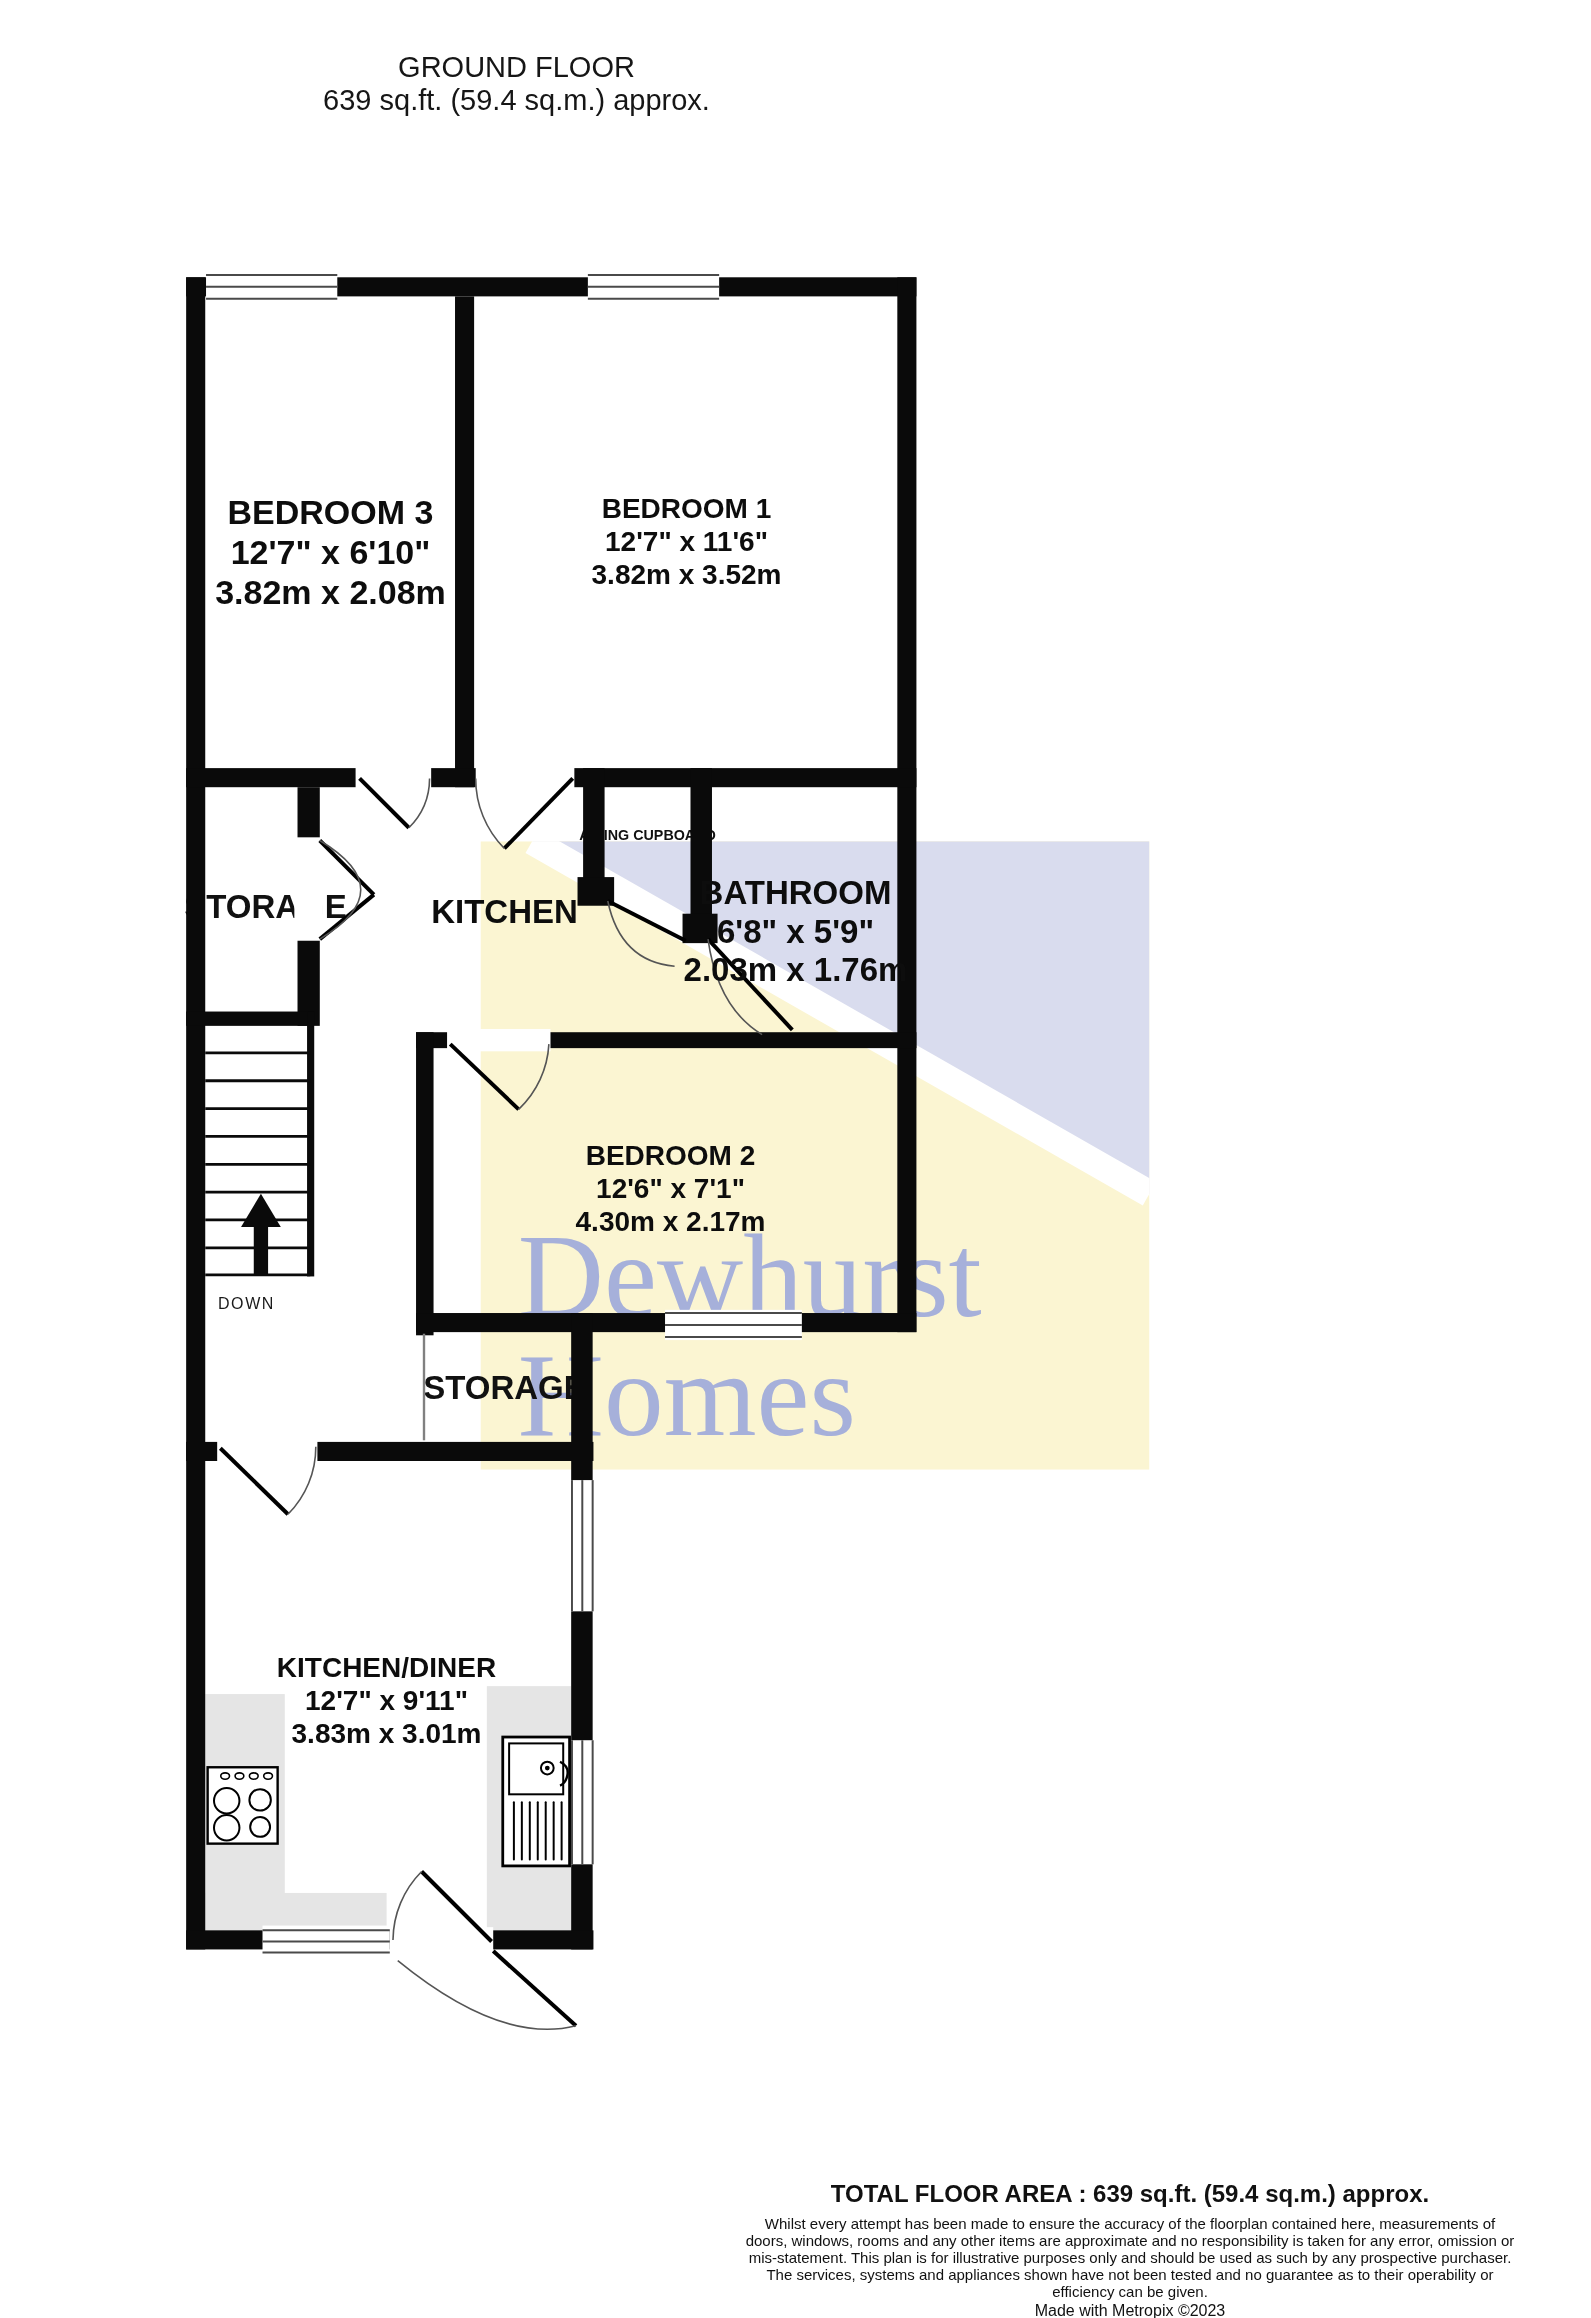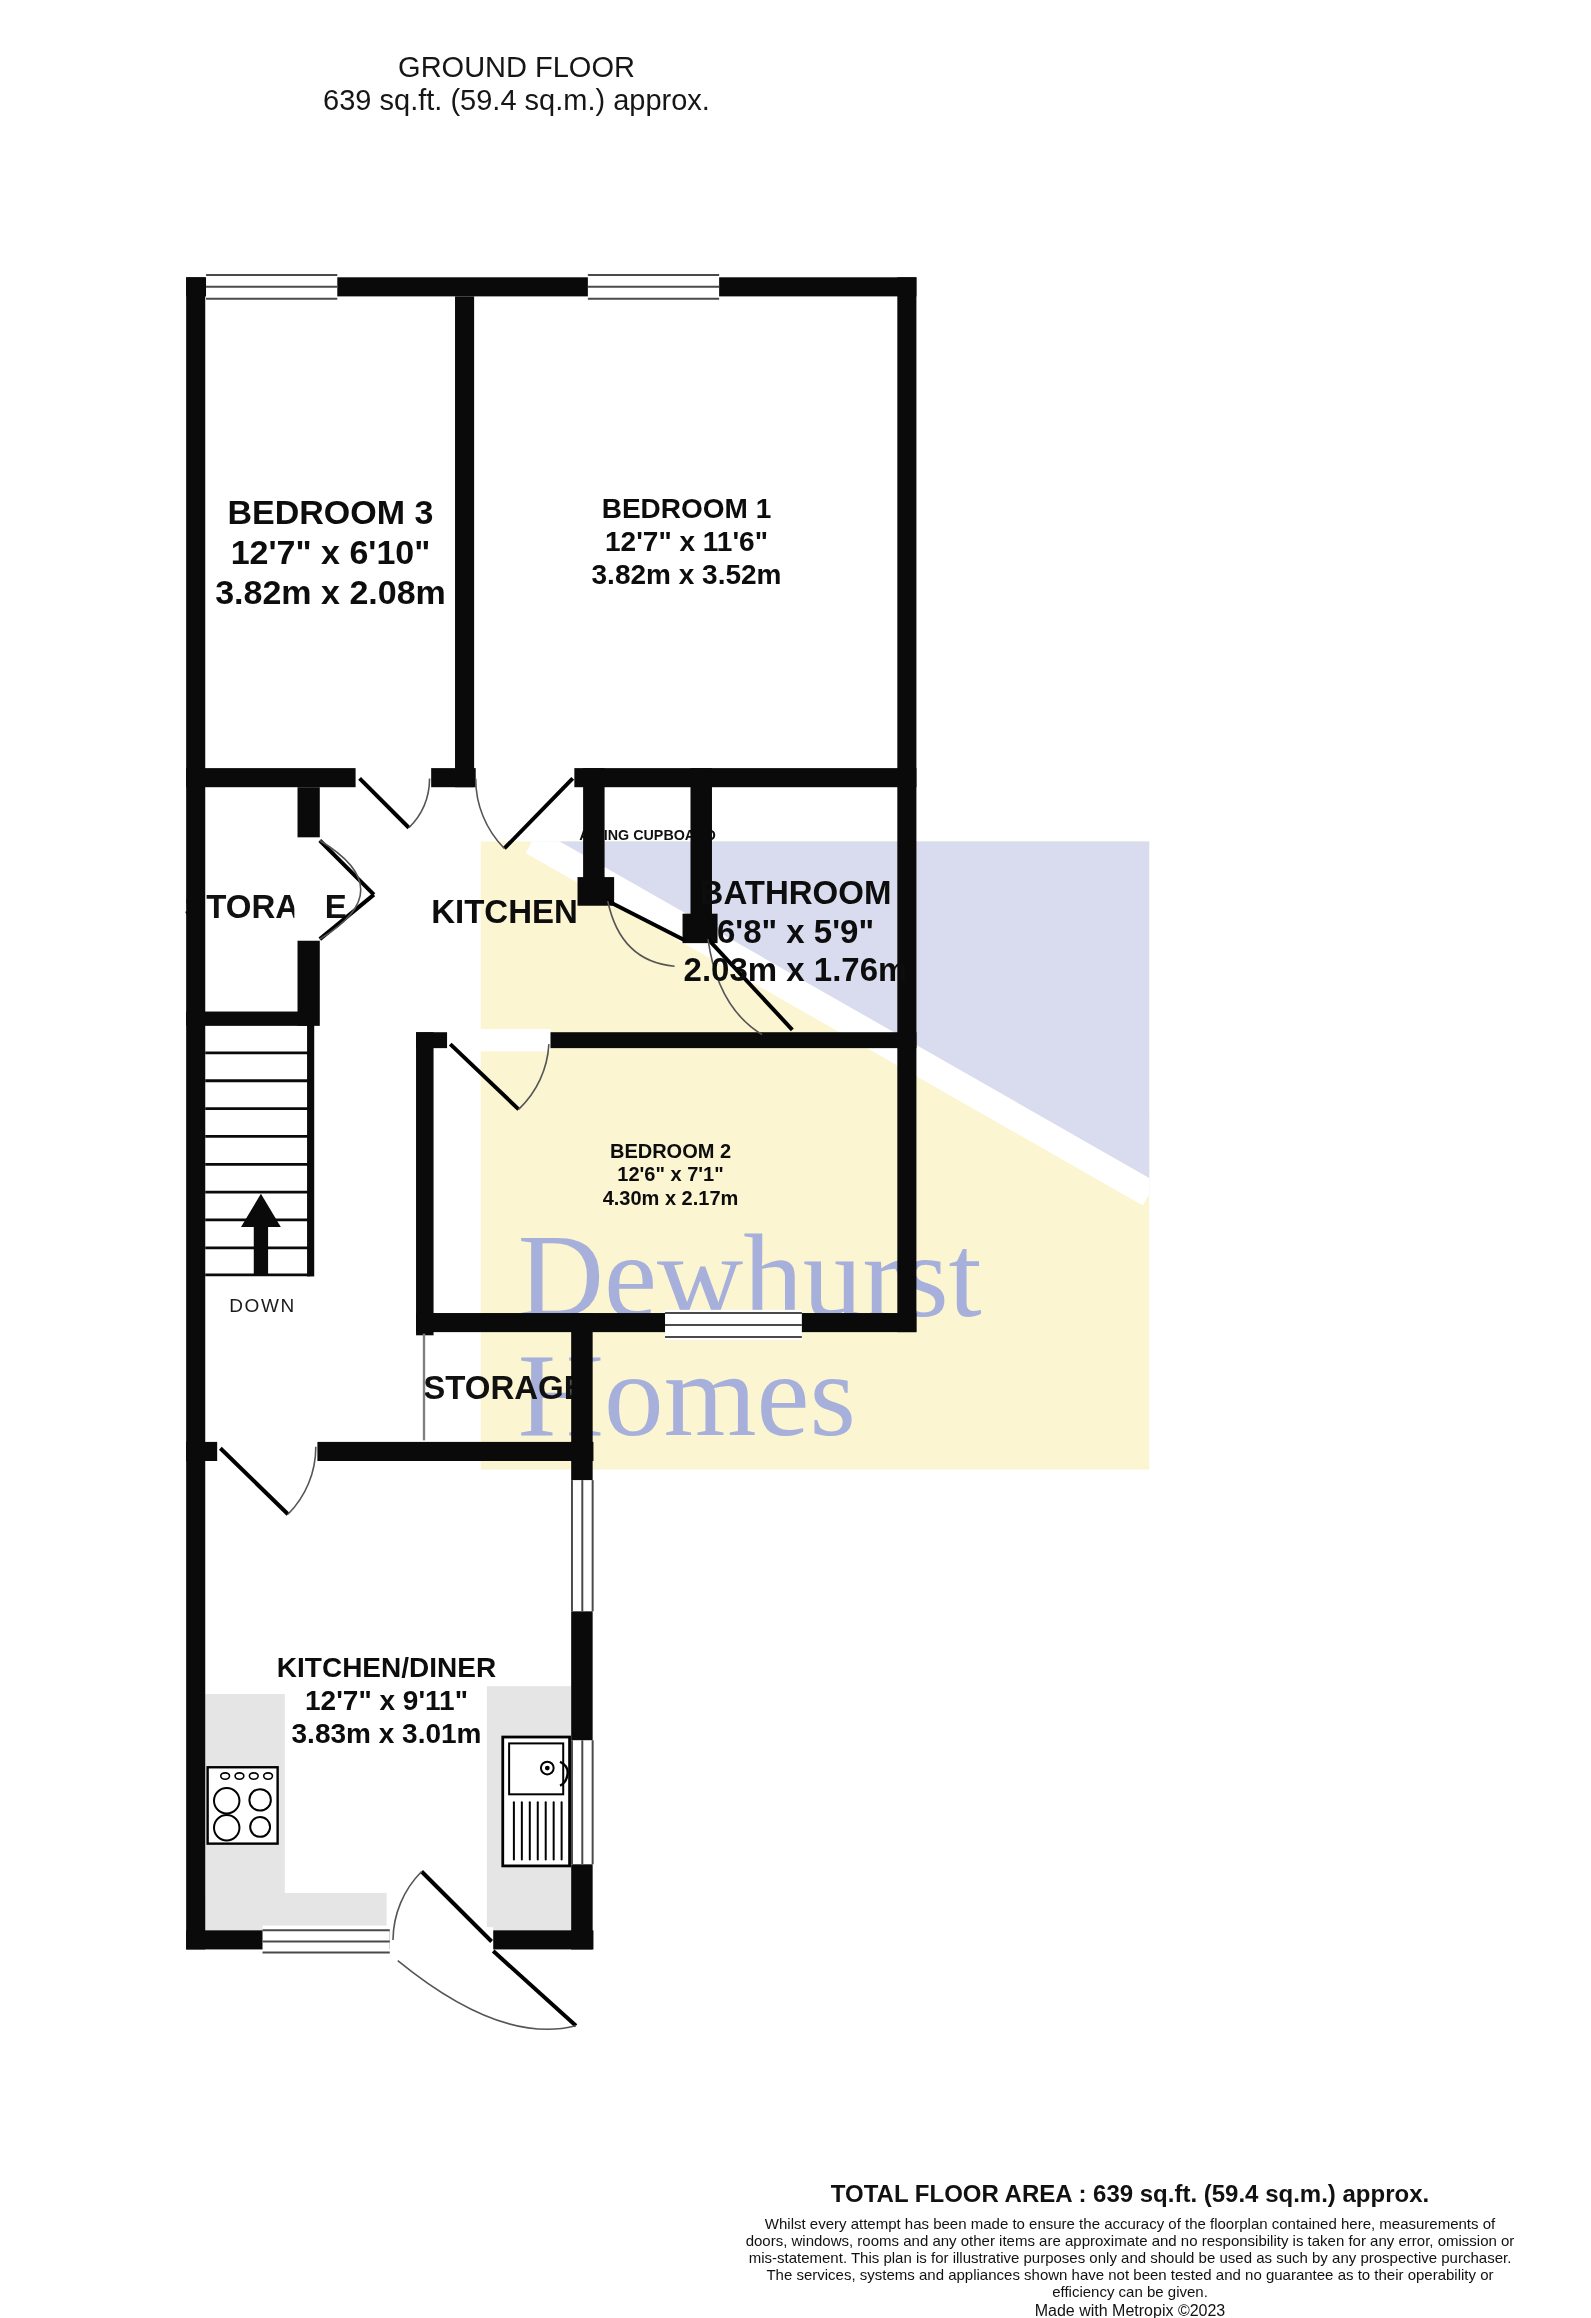--- a/index.html
+++ b/index.html
@@ -7,22 +7,22 @@
         font-family:"Liberation Sans",sans-serif;}
   svg{position:absolute;left:0;top:0;}
   #watermark-svg{z-index:1;}
   #plan-svg{z-index:3;}
   .clip-lbl{position:absolute;z-index:2;font-weight:bold;color:#111;text-align:center;white-space:nowrap;}
   .lbl{position:absolute;z-index:5;font-weight:bold;color:#0d0d0d;text-align:center;line-height:1.17;}
   .lbl .rm-name{display:block;}
   .lbl .rm-dim{display:block;}
   #title{position:absolute;z-index:5;left:278px;top:51px;width:477px;text-align:center;
          font-size:29px;line-height:33px;color:#161616;font-weight:normal;}
-  #down-label{position:absolute;z-index:5;left:203px;top:1295px;width:119px;text-align:center;
-         font-size:19px;color:#1a1a1a;font-weight:normal;letter-spacing:1.6px;}
+  #down-label{position:absolute;z-index:5;left:187px;top:1295px;width:119px;text-align:center;
+         font-size:16px;color:#1a1a1a;font-weight:normal;letter-spacing:1.6px;}
   #footer{position:absolute;z-index:5;left:744px;top:2180px;width:772px;text-align:center;color:#111;}
   #footer .total{font-size:24px;line-height:27px;font-weight:bold;}
   #footer .disc{font-size:15px;line-height:17px;margin-top:8px;font-weight:normal;}
   #footer .credit{font-size:16px;line-height:18.3px;margin-top:2.4px;font-weight:normal;}
 </style>
 </head>
 <body>
 
 <div id="page">
 
@@ -222,21 +222,21 @@
   <div class="lbl" style="left:676px;top:874px;width:239px;font-size:33px;">
     <span class="rm-name">BATHROOM</span>
     <span class="rm-dim">6'8"  x 5'9"</span>
     <span class="rm-dim">2.03m  x 1.76m</span>
   </div>
 
   <div class="lbl" style="left:385px;top:893px;width:239px;font-size:33px;">
     <span>KITCHEN</span>
   </div>
 
-  <div class="lbl" style="left:551px;top:1140px;width:239px;font-size:20px;">
+  <div class="lbl" style="left:551px;top:1140px;width:239px;font-size:28px;">
     <span class="rm-name">BEDROOM 2</span>
     <span class="rm-dim">12'6"  x 7'1"</span>
     <span class="rm-dim">4.30m  x 2.17m</span>
   </div>
 
   <div class="lbl" style="left:267px;top:1652px;width:239px;font-size:28px;">
     <span class="rm-name">KITCHEN/DINER</span>
     <span class="rm-dim">12'7"  x 9'11"</span>
     <span class="rm-dim">3.83m  x 3.01m</span>
   </div>

